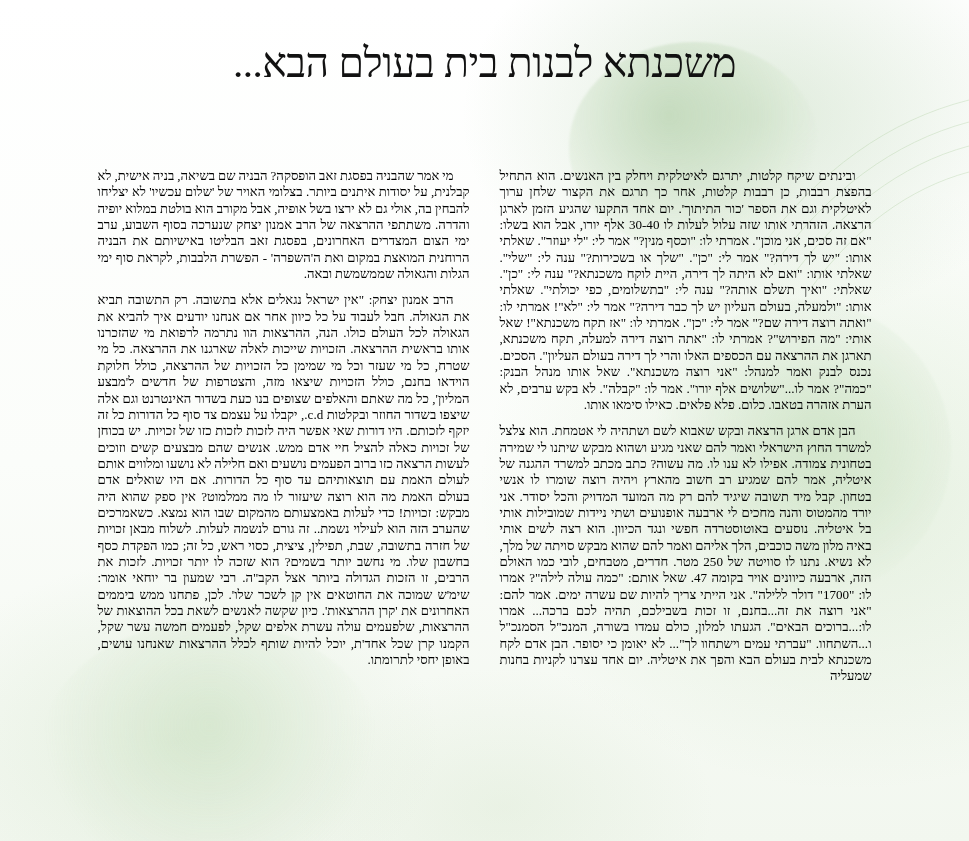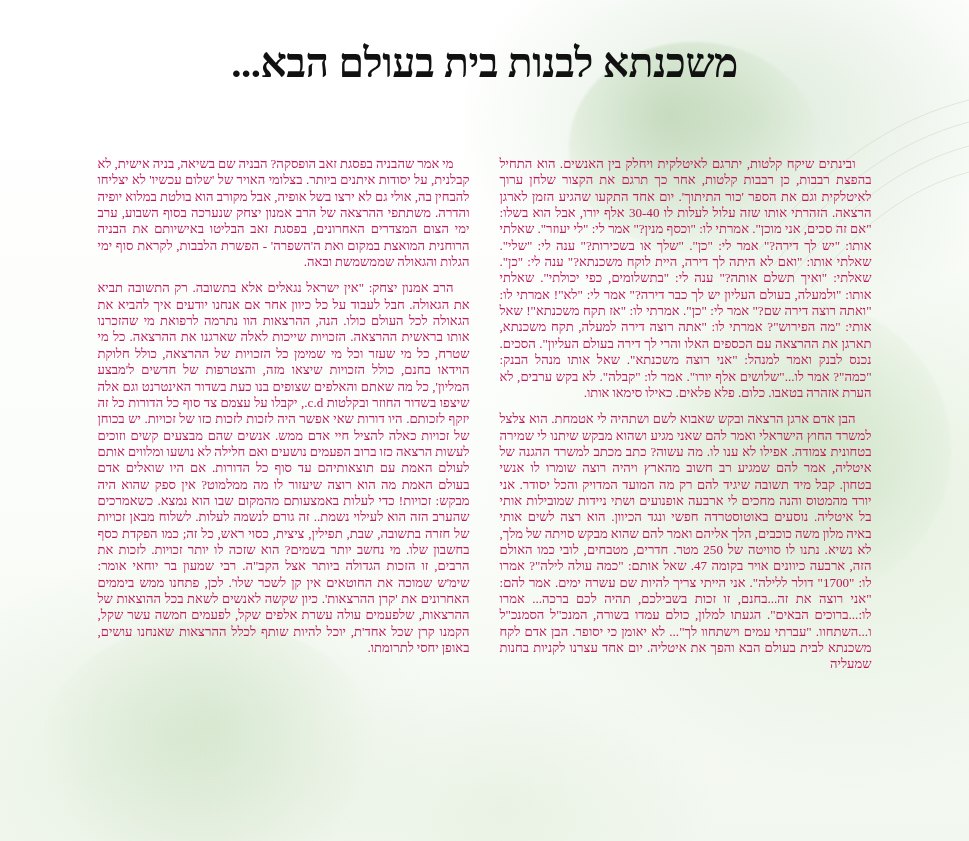--- a/index.html
+++ b/index.html
@@ -73,21 +73,21 @@
     z-index: 2;
     width: 969px;
     height: 841px;
     box-sizing: border-box;
     padding: 0;
   }
 
   .headline {
     text-align: center;
     font-family: "Liberation Serif", serif;
-    font-weight: bold;
+    font-weight: normal;
     font-size: 41px;
     line-height: 1.1;
     color: #111111;
     letter-spacing: -0.5px;
     padding-top: 14px;
     padding-bottom: 6px;
     direction: rtl;
   }
 
   .columns {
@@ -100,24 +100,25 @@
     direction: rtl;
   }
 
   .col {
     width: 372px;
     direction: rtl;
     text-align: justify;
     text-align-last: right;
     font-size: 13.1px;
     line-height: 16.35px;
-    color: #be185d;
+    color: #000000;
     font-family: "Liberation Serif", serif;
     letter-spacing: 0px;
     word-spacing: -0.3px;
+    margin-top: 12px;
   }
 
   .col p {
     margin: 0 0 0 0;
     text-indent: 0;
   }
   .col p + p {
     margin-top: 0px;
   }
   .col .indent {

